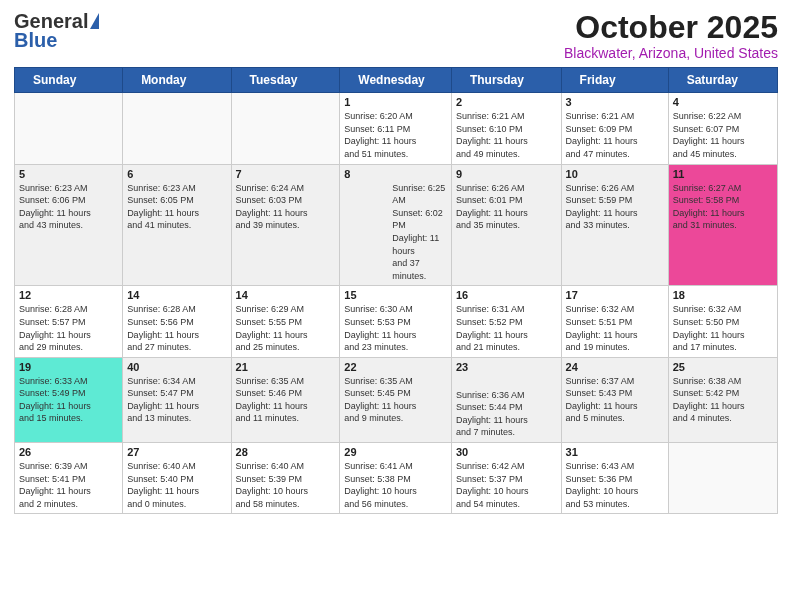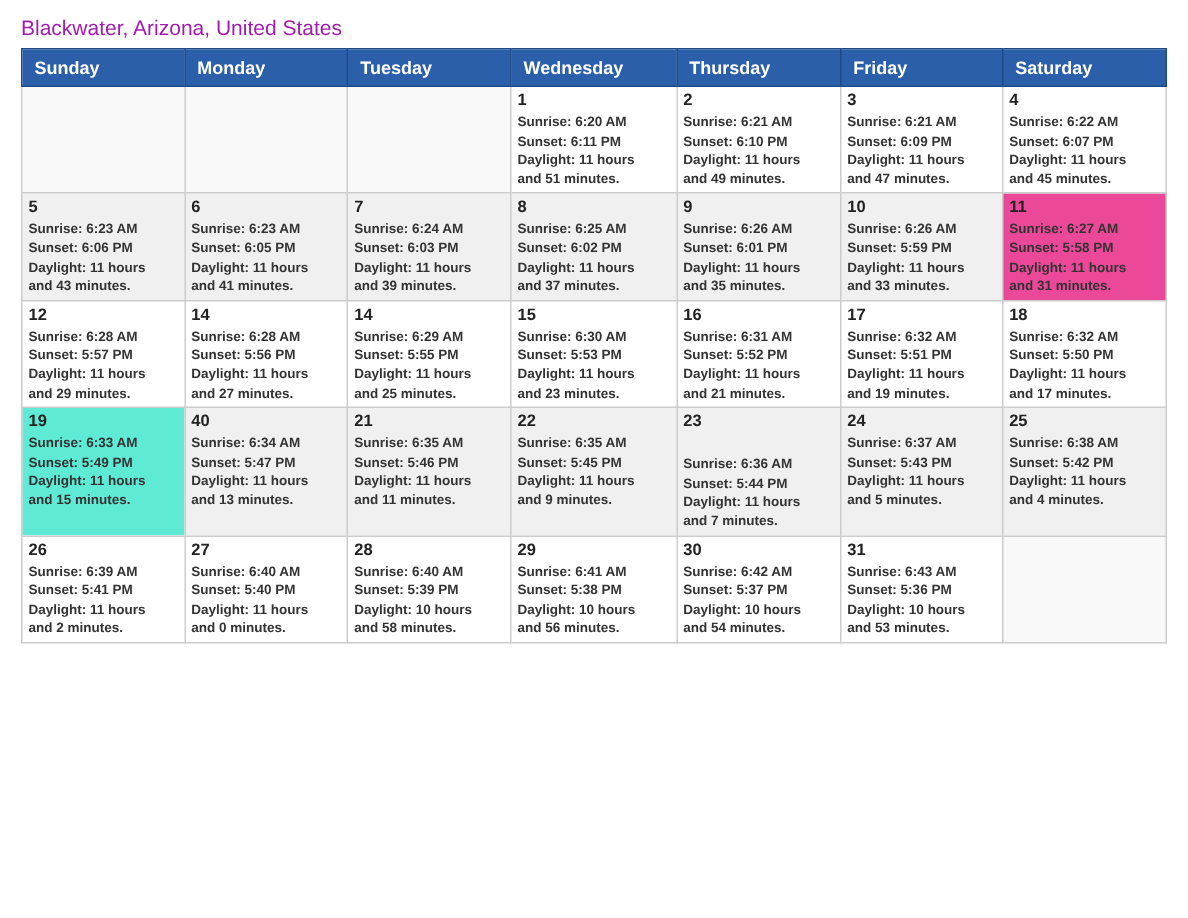--- a/index.html
+++ b/index.html
@@ -41,21 +41,21 @@
     .calendar {
       width: 100%;
       border-collapse: collapse;
       border: 1px solid #ccc;
     }
     .calendar th {
       background-color: #2b5faa;
       color: #fff;
       font-size: 12px;
       font-weight: bold;
-      padding: 5px 8px;
+      padding: 5px 18px;
       text-align: left;
       border: 1px solid #1e4a8a;
     }
     .calendar td {
       vertical-align: top;
       border: 1px solid #ccc;
       padding: 3px 4px;
       width: 113px;
       min-height: 80px;
       font-size: 9.5px;
@@ -68,29 +68,36 @@
     .day-number {
       font-size: 11px;
       font-weight: bold;
       margin-bottom: 2px;
       color: #222;
     }
     .day-info {
       font-size: 9px;
       color: #333;
       line-height: 1.4;
-      font-weight: bold;
     }
   </style>
 </head>
 <body>
 
 <div class="container">
   <div class="header">
+    <div class="logo">
+      <div style="display:flex;align-items:center;">
+        <span style="font-size:20px;font-weight:bold;color:#333;">General</span>
+        <span style="display:inline-block;width:0;height:0;border-left:9px solid transparent;border-bottom:16px solid #2b5faa;margin-left:2px;margin-bottom:2px;"></span>
+      </div>
+      <span style="font-size:20px;font-weight:bold;color:#2b5faa;margin-top:-4px;">Blue</span>
+    </div>
     <div class="title-area">
+      <div class="month-title">October 2025</div>
       <div class="location">Blackwater, Arizona, United States</div>
     </div>
   </div>
 
   <table class="calendar">
     <thead>
       <tr>
         <th>Sunday</th>
         <th>Monday</th>
         <th>Tuesday</th>
@@ -151,21 +158,21 @@
           </td>
           <td style="background: rgb(240, 240, 240);">
             <div class="day-number">7</div>
             <div class="day-info" style="white-space: pre-line;">Sunrise: 6:24 AM
 Sunset: 6:03 PM
 Daylight: 11 hours
 and 39 minutes.</div>
           </td>
           <td style="background: rgb(240, 240, 240);">
             <div class="day-number">8</div>
-            <div class="day-info" style="white-space: pre-line;">Sunrise: 6:25 AM
+            <div class="day-info" style="white-space: pre-line; margin-left: 48px;">Sunrise: 6:25 AM
 Sunset: 6:02 PM
 Daylight: 11 hours
 and 37 minutes.</div>
           </td>
           <td style="background: rgb(240, 240, 240);">
             <div class="day-number">9</div>
             <div class="day-info" style="white-space: pre-line;">Sunrise: 6:26 AM
 Sunset: 6:01 PM
 Daylight: 11 hours
 and 35 minutes.</div>

